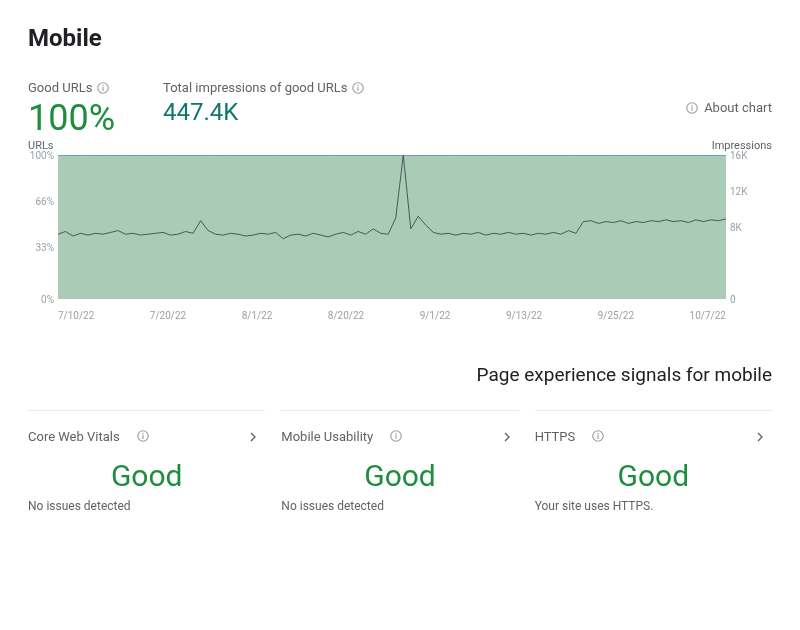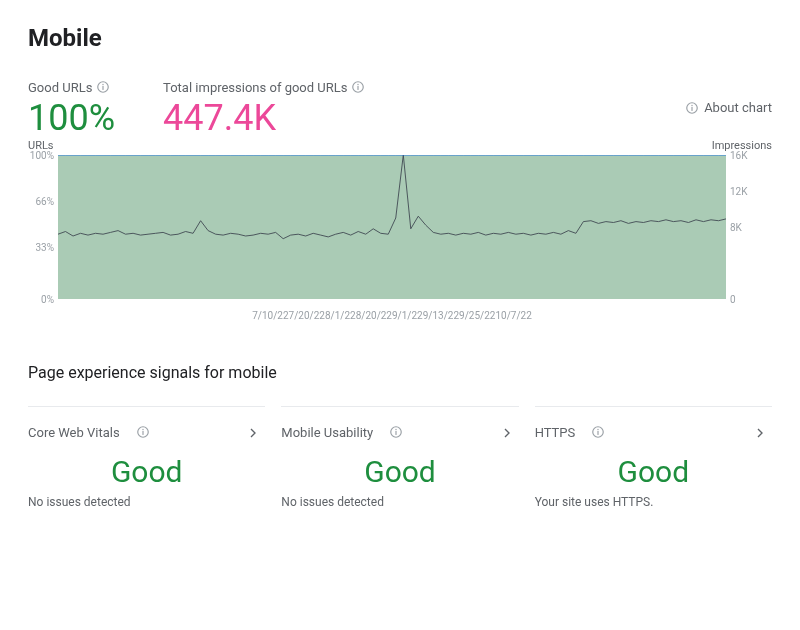--- a/index.html
+++ b/index.html
@@ -8,38 +8,38 @@
     width:800px; height:630px;
     background:#ffffff;
     font-family: Roboto, Arial, sans-serif;
     color:#202124;
     padding:24px 28px;
   }
   .title { font-size:24px; font-weight:700; color:#202124; margin-bottom:28px; }
 
   .summary-row { display:flex; align-items:flex-start; }
   .metric { margin-right:48px; }
-  .metric-label { font-size:13px; color:#5f6368; margin-bottom:4px; display:flex; gap:4px; }
+  .metric-label { font-size:13px; color:#5f6368; margin-bottom:4px; display:flex; align-items:center; gap:4px; }
   .metric-val1 { font-size:36px; font-weight:400; color:#1e8e3e; line-height:1.1; }
-  .metric-val2 { font-size:36px; font-weight:400; color:#ec4899; line-height:1.1; }
+  .metric-val2 { font-size:24px; font-weight:400; color:#0f766e; line-height:1.1; }
   .about { margin-left:auto; display:flex; align-items:center; gap:5px; color:#5f6368; font-size:13px; padding-top:20px; cursor:pointer;justify-content:center;}
   .info-icon { width:14px; height:14px; }
 
   .chart-wrap { position:relative; height:190px; }
   .y-left-label, .y-right-label { position:absolute; top:0; font-size:11px; color:#5f6368; }
   .y-left-label { left:0; }
   .y-right-label { right:0; }
   .chart-area { position:absolute; left:30px; right:46px; top:16px; bottom:30px; }
   .chart-bg { position:absolute; inset:0; background:#aacbb5; }
   .y-tick-l { position:absolute; left:0; width:26px; text-align:right; font-size:10px; color:#9aa0a6; transform:translateY(-50%); }
   .y-tick-r { position:absolute; right:0; width:42px; text-align:left; font-size:10px; color:#9aa0a6; transform:translateY(-50%); }
-  .x-ticks { position:absolute; left:30px; right:46px; bottom:8px; display:flex; justify-content:center; font-size:10px; color:#9aa0a6; }
+  .x-ticks { position:absolute; left:30px; right:46px; bottom:8px; display:flex; justify-content:space-between; font-size:10px; color:#9aa0a6; }
   svg.plot { position:absolute; inset:0; width:100%; height:100%; }
 
-  .signals-title { font-size:16px; font-weight:400; color:#202124; margin-top:34px; margin-bottom:24px; }
+  .signals-title { font-size:19px; font-weight:400; color:#202124; margin-top:34px; margin-bottom:24px;text-align:right; }
   .cards { display:flex; gap:16px; }
   .card { flex:1; border-top:1px solid #e8eaed; padding-top:18px; position:relative; cursor:pointer; }
   .card-head { display:flex; align-items:center; font-size:13px; color:#5f6368; gap:16px; }
   .chevron { position:absolute; right:4px; top:18px; color:#5f6368; }
   .card-status { font-size:30px; font-weight:400; color:#1e8e3e; margin-top:14px;text-align:center; }
   .card-sub { font-size:12px; color:#5f6368; margin-top:6px; }
 </style>
 </head>
 <body>
 

